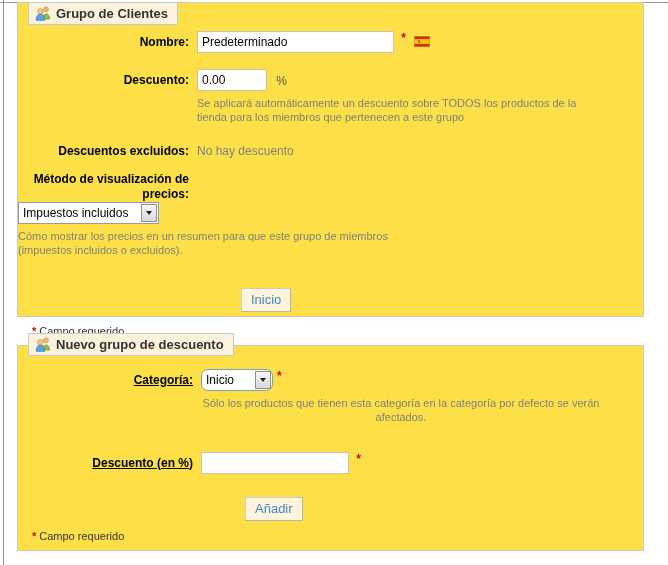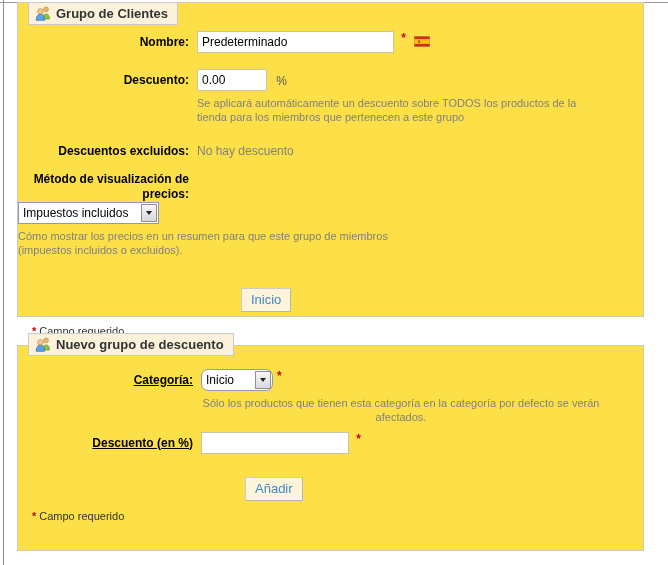--- a/index.html
+++ b/index.html
@@ -69,21 +69,21 @@
 
   .help { color:#7f7f7f; font-size:11px; line-height:1.3; margin-top:5px; }
   .help1 { max-width:388px; }
   .help2 { max-width:382px; }
   .help3 { max-width:400px;text-align:center; }
 
   .static-val { color:#7f7f7f; padding-top:4px; }
   .gap-a { margin-top:16px; }
   .gap-b { margin-top:18px; }
   .gap-c { margin-top:9px;flex-direction:column; }
-  .gap-d { margin-top:7px; }
+  .gap-d { margin-top:27px; }
 
   button.btn {
     background:#fef4dc; border:1px solid #ccc; border-bottom-color:#b5b5b5; border-right-color:#b5b5b5;
     color:#3d87c9; font-family:"Liberation Sans", sans-serif; font-size:13px;
     padding:3px 9px 4px 9px; cursor:pointer;
   }
   .btnrow1 { margin-left:223px; margin-top:31px; }
   .btnrow2 { margin-left:227px; margin-top:23px; }
 
   .required-note { margin-left:14px; font-size:11px; color:#333; }

